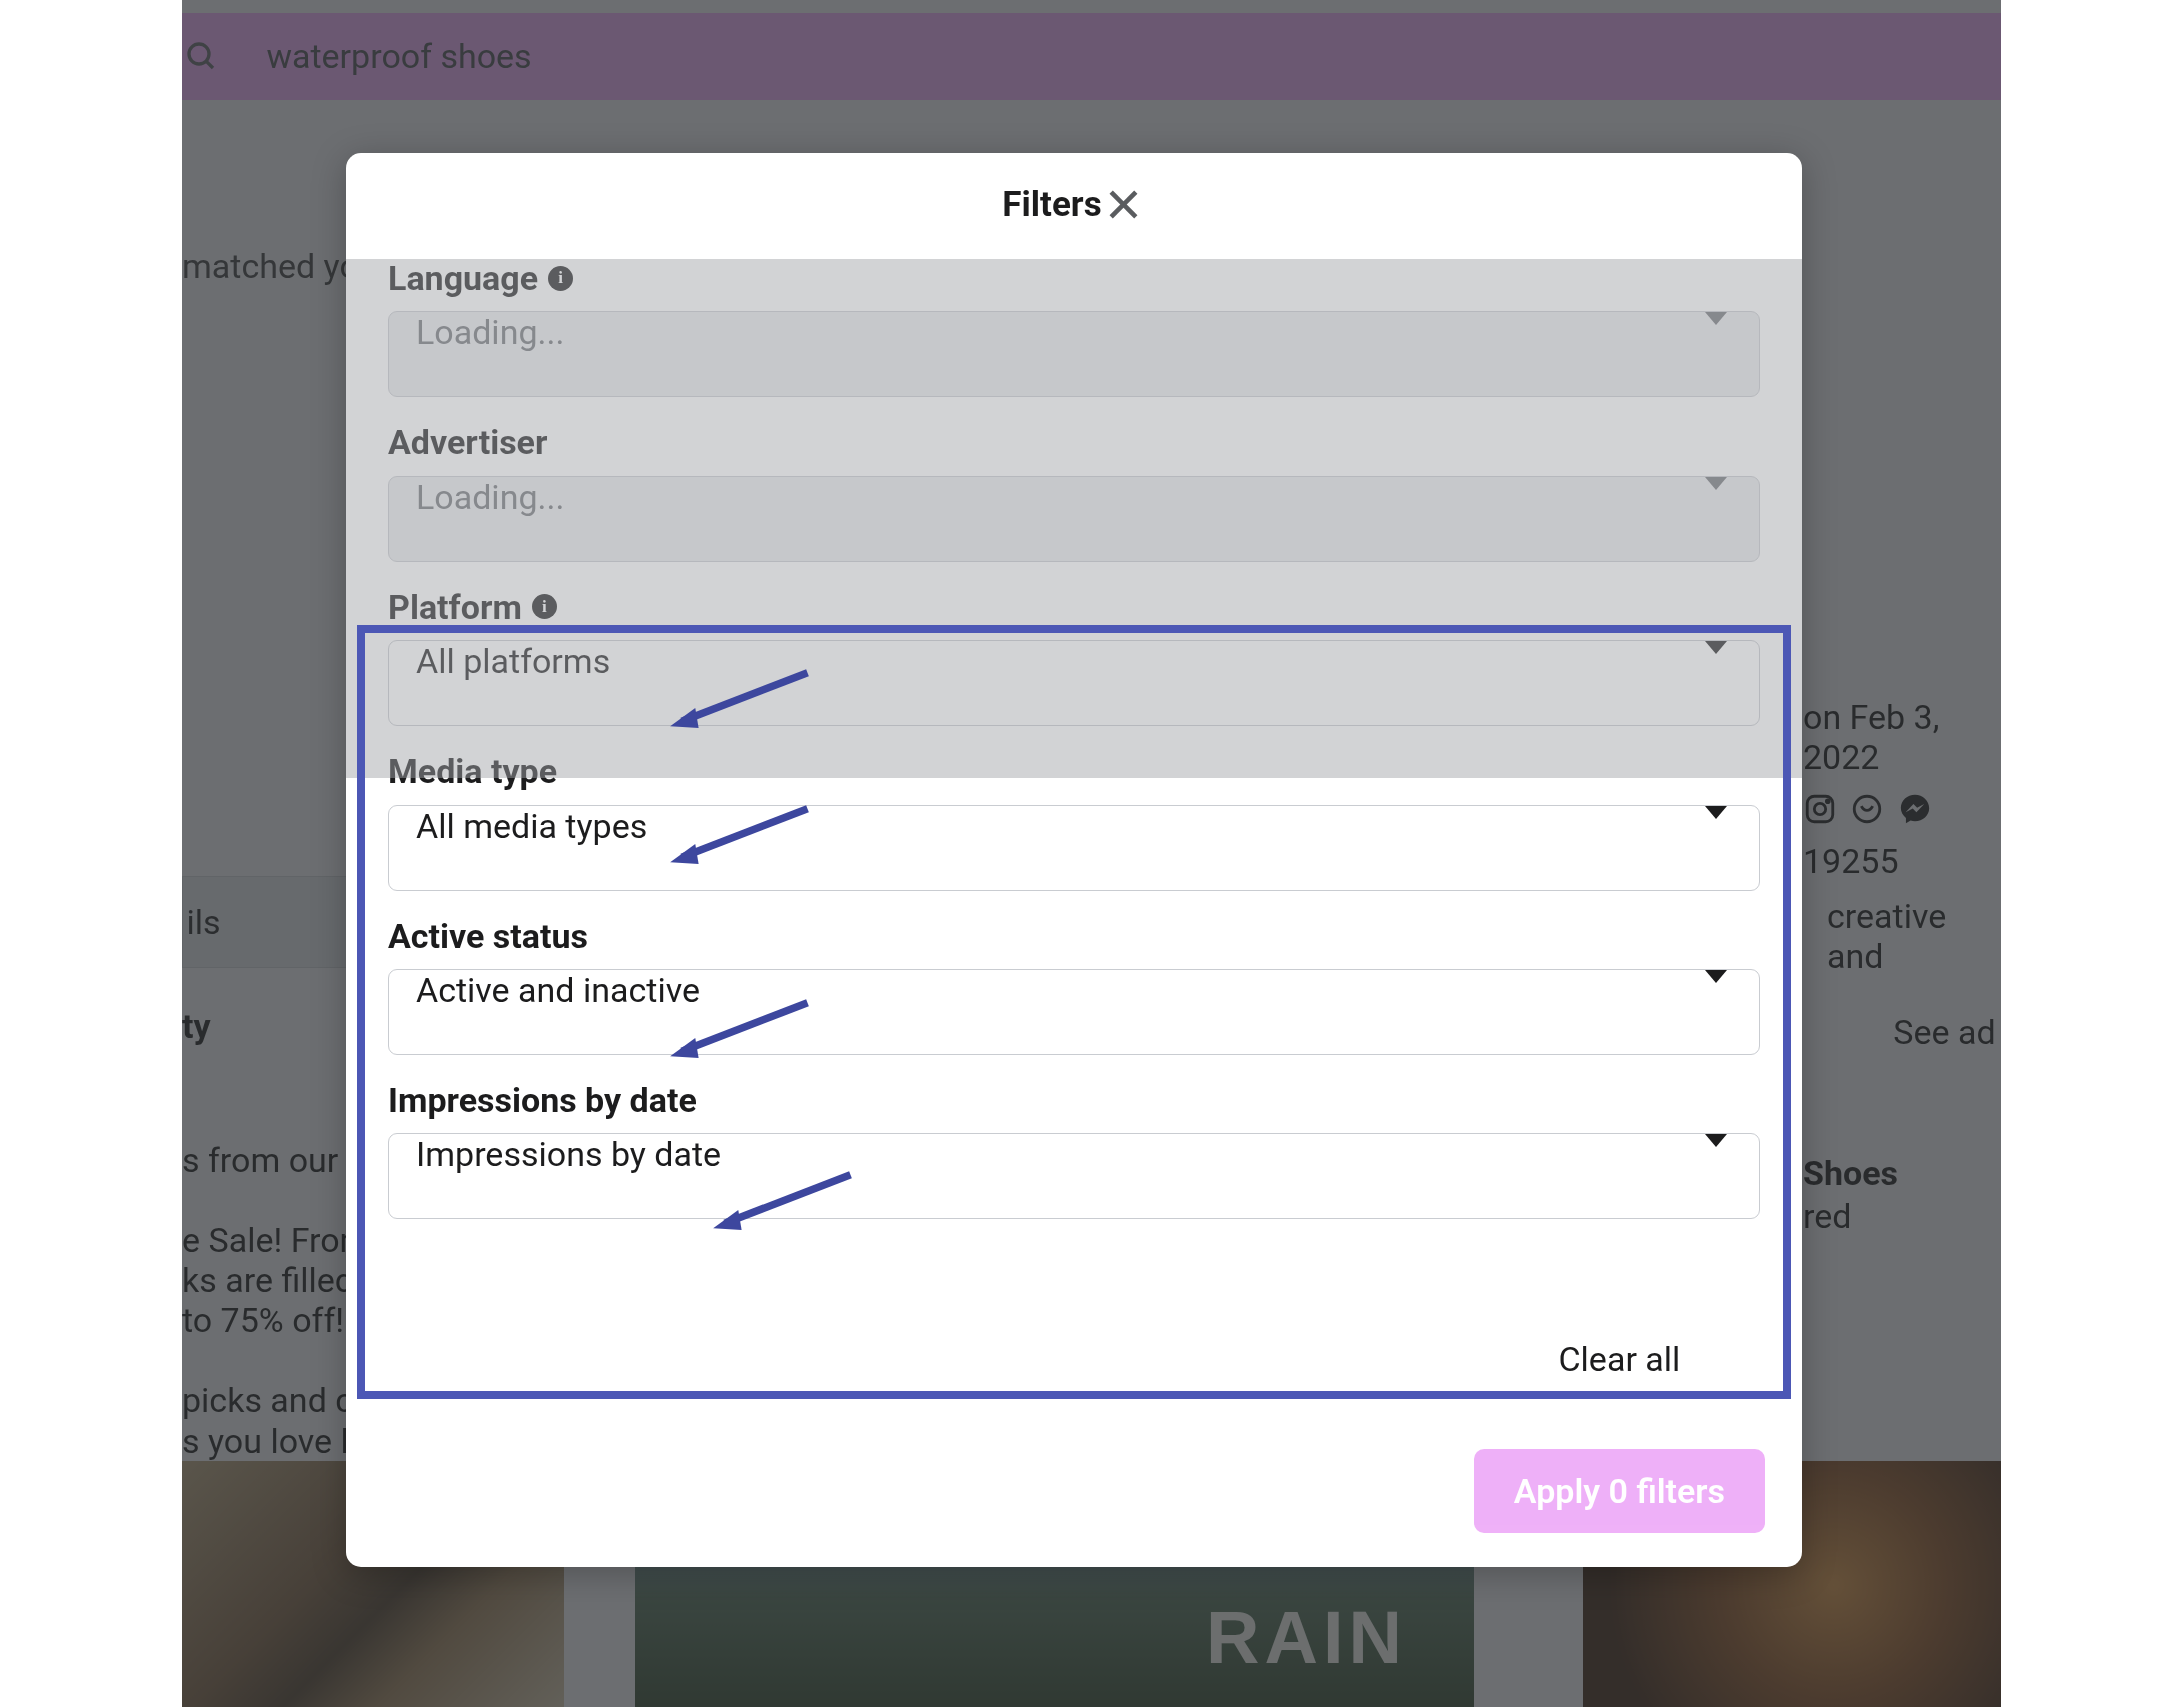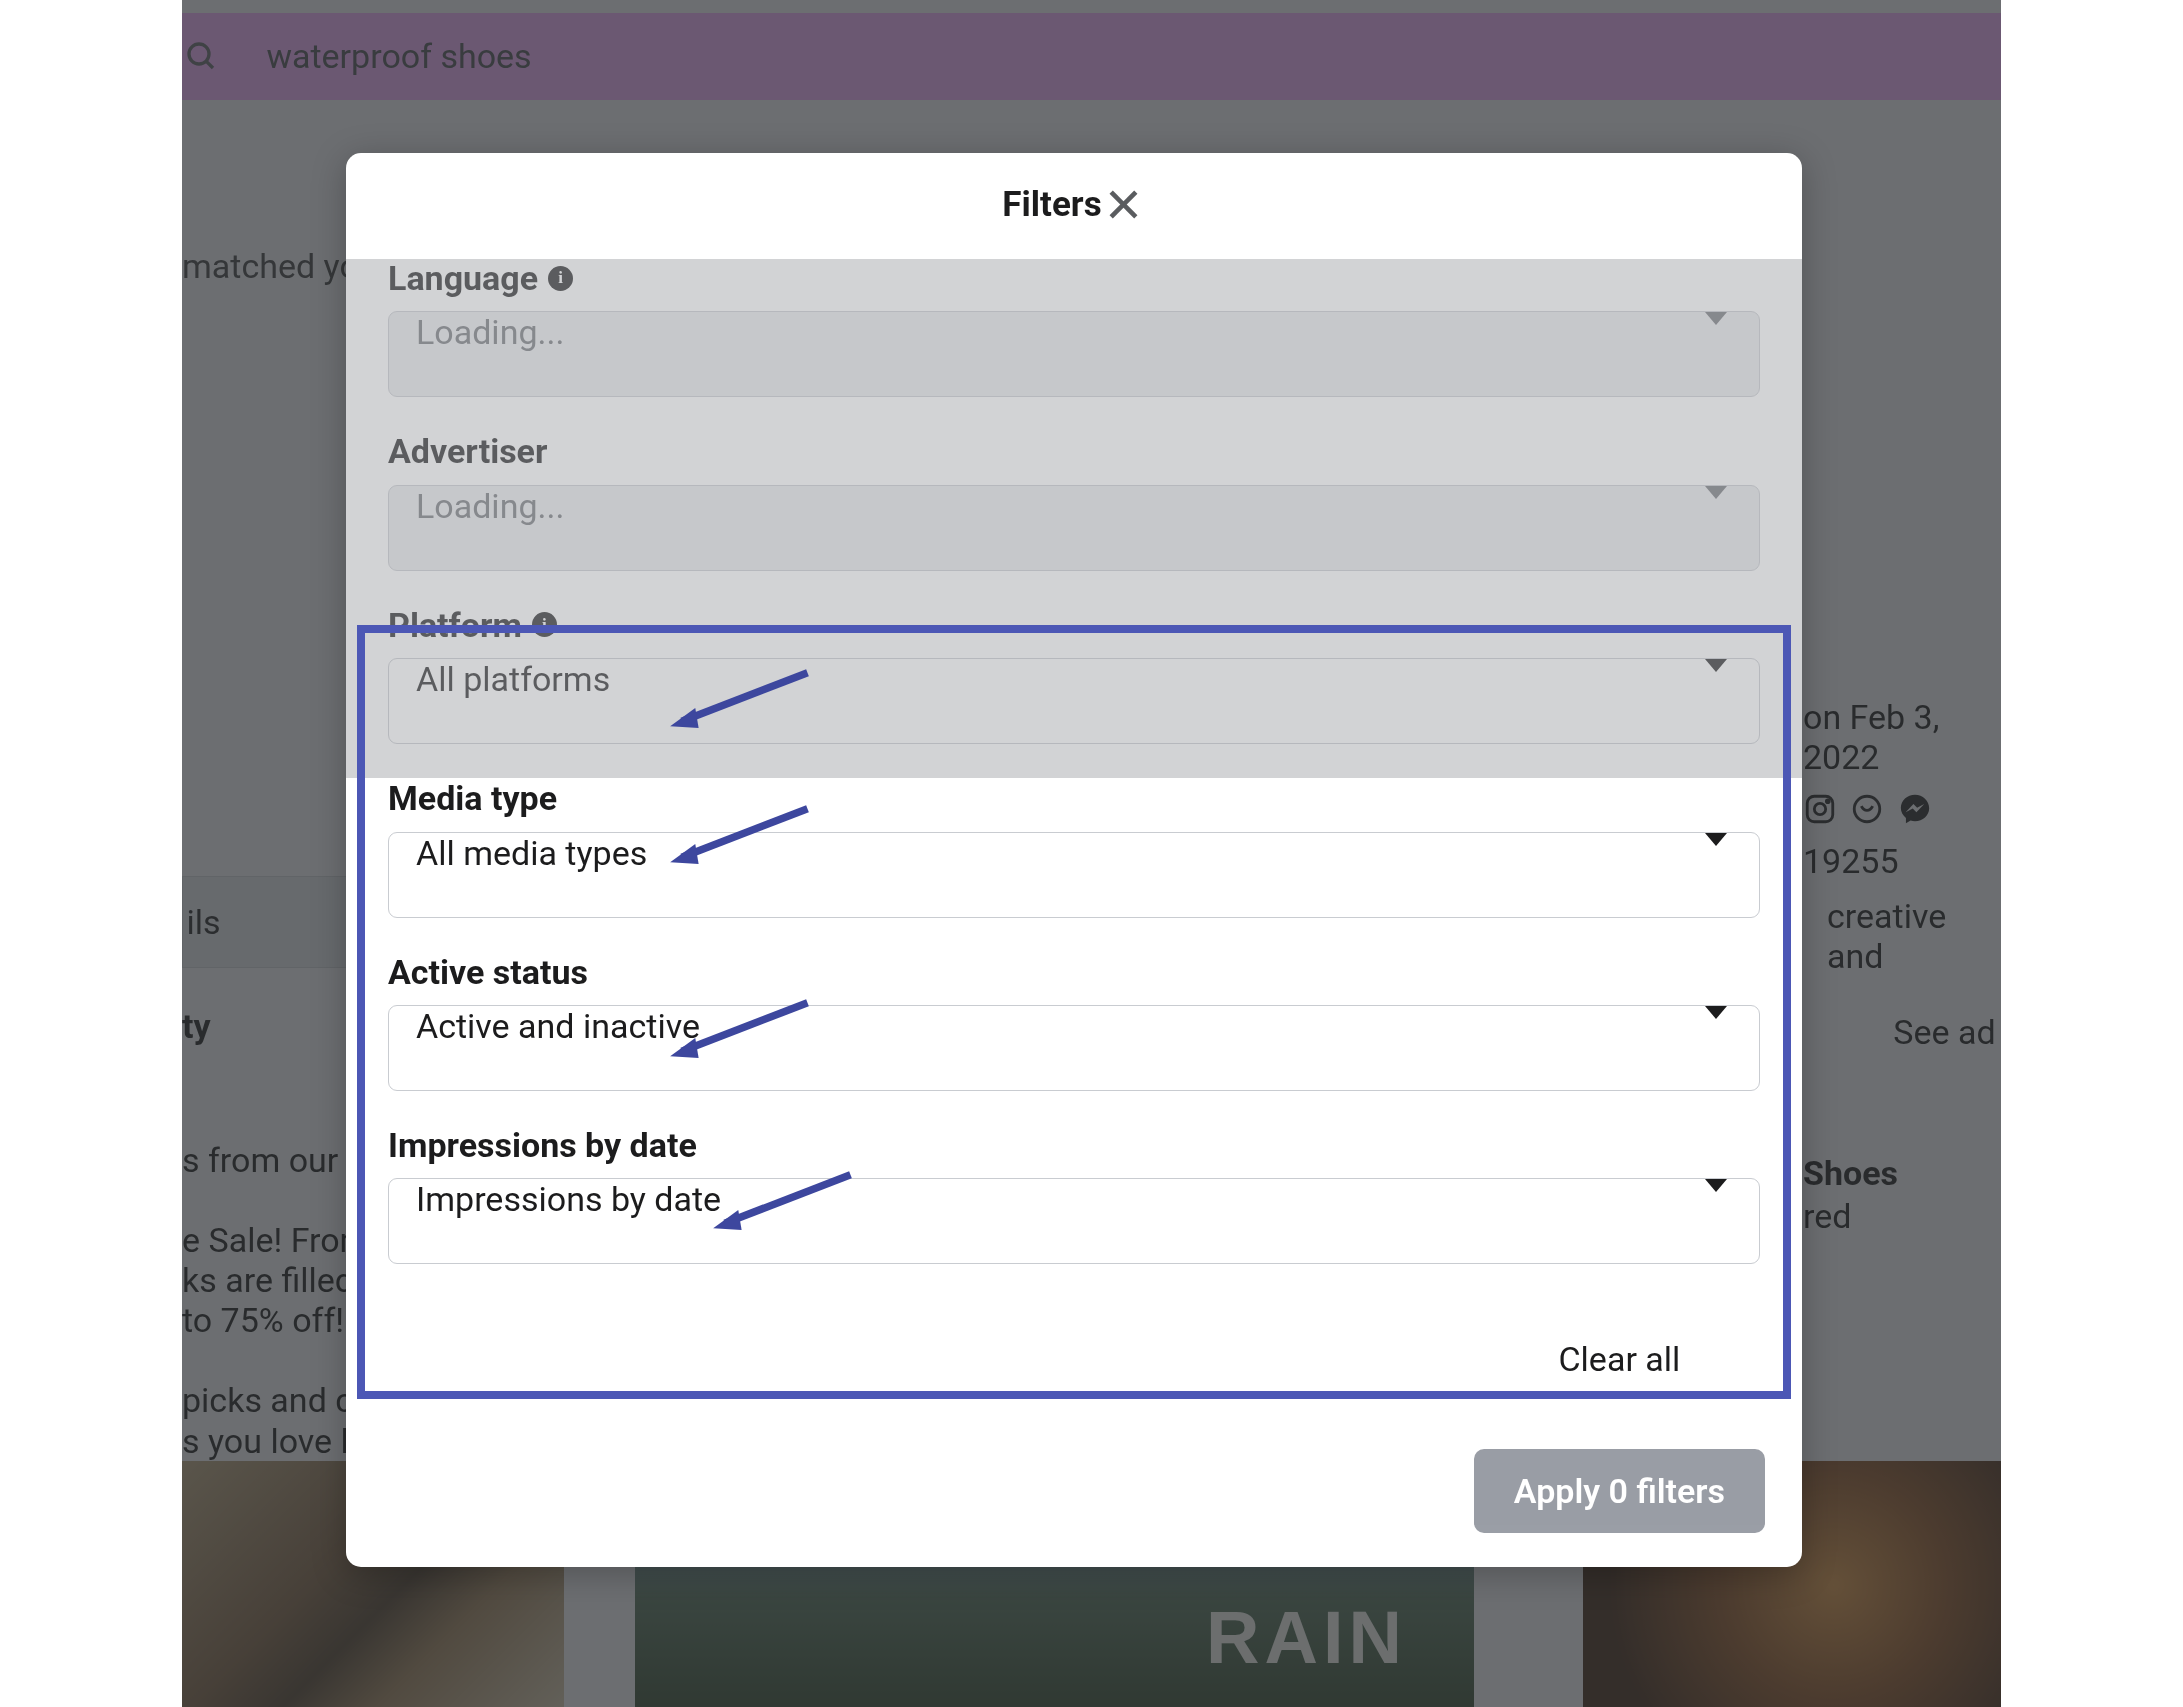--- a/index.html
+++ b/index.html
@@ -189,21 +189,21 @@
     align-items:center;
     justify-content:center;
     cursor:pointer;
   }
   .close-btn svg { width: 37px; height: 37px; stroke: #5a5c5f; stroke-width: 3; }
 
   .modal-body {
     padding: 0 42px;
   }
 
-  .field-group { margin-bottom: 34px; }
+  .field-group { margin-bottom: 25px; }
 
   .field-label {
     font-size: 34px;
     font-weight: 700;
     color: #1c1c1d;
     display:flex;
     align-items:center;
     gap: 10px;
     margin-bottom: 13.4px;
   }
@@ -288,21 +288,21 @@
     gap: 50px;
     flex-direction: column;
   }
   .clear-btn {
     font-size: 34px;
     color: #1c1c1d;
     cursor:pointer;
     padding: 20px 10px;
   }
   .apply-btn {
-    background: #0f172a;
+    background: #d946ef;
     color: #ffffff;
     font-size: 34px;
     font-weight: 600;
     padding: 22px 40px;
     border-radius: 10px;
     opacity: 0.42;
     cursor: default;
   }
 
 </style>

